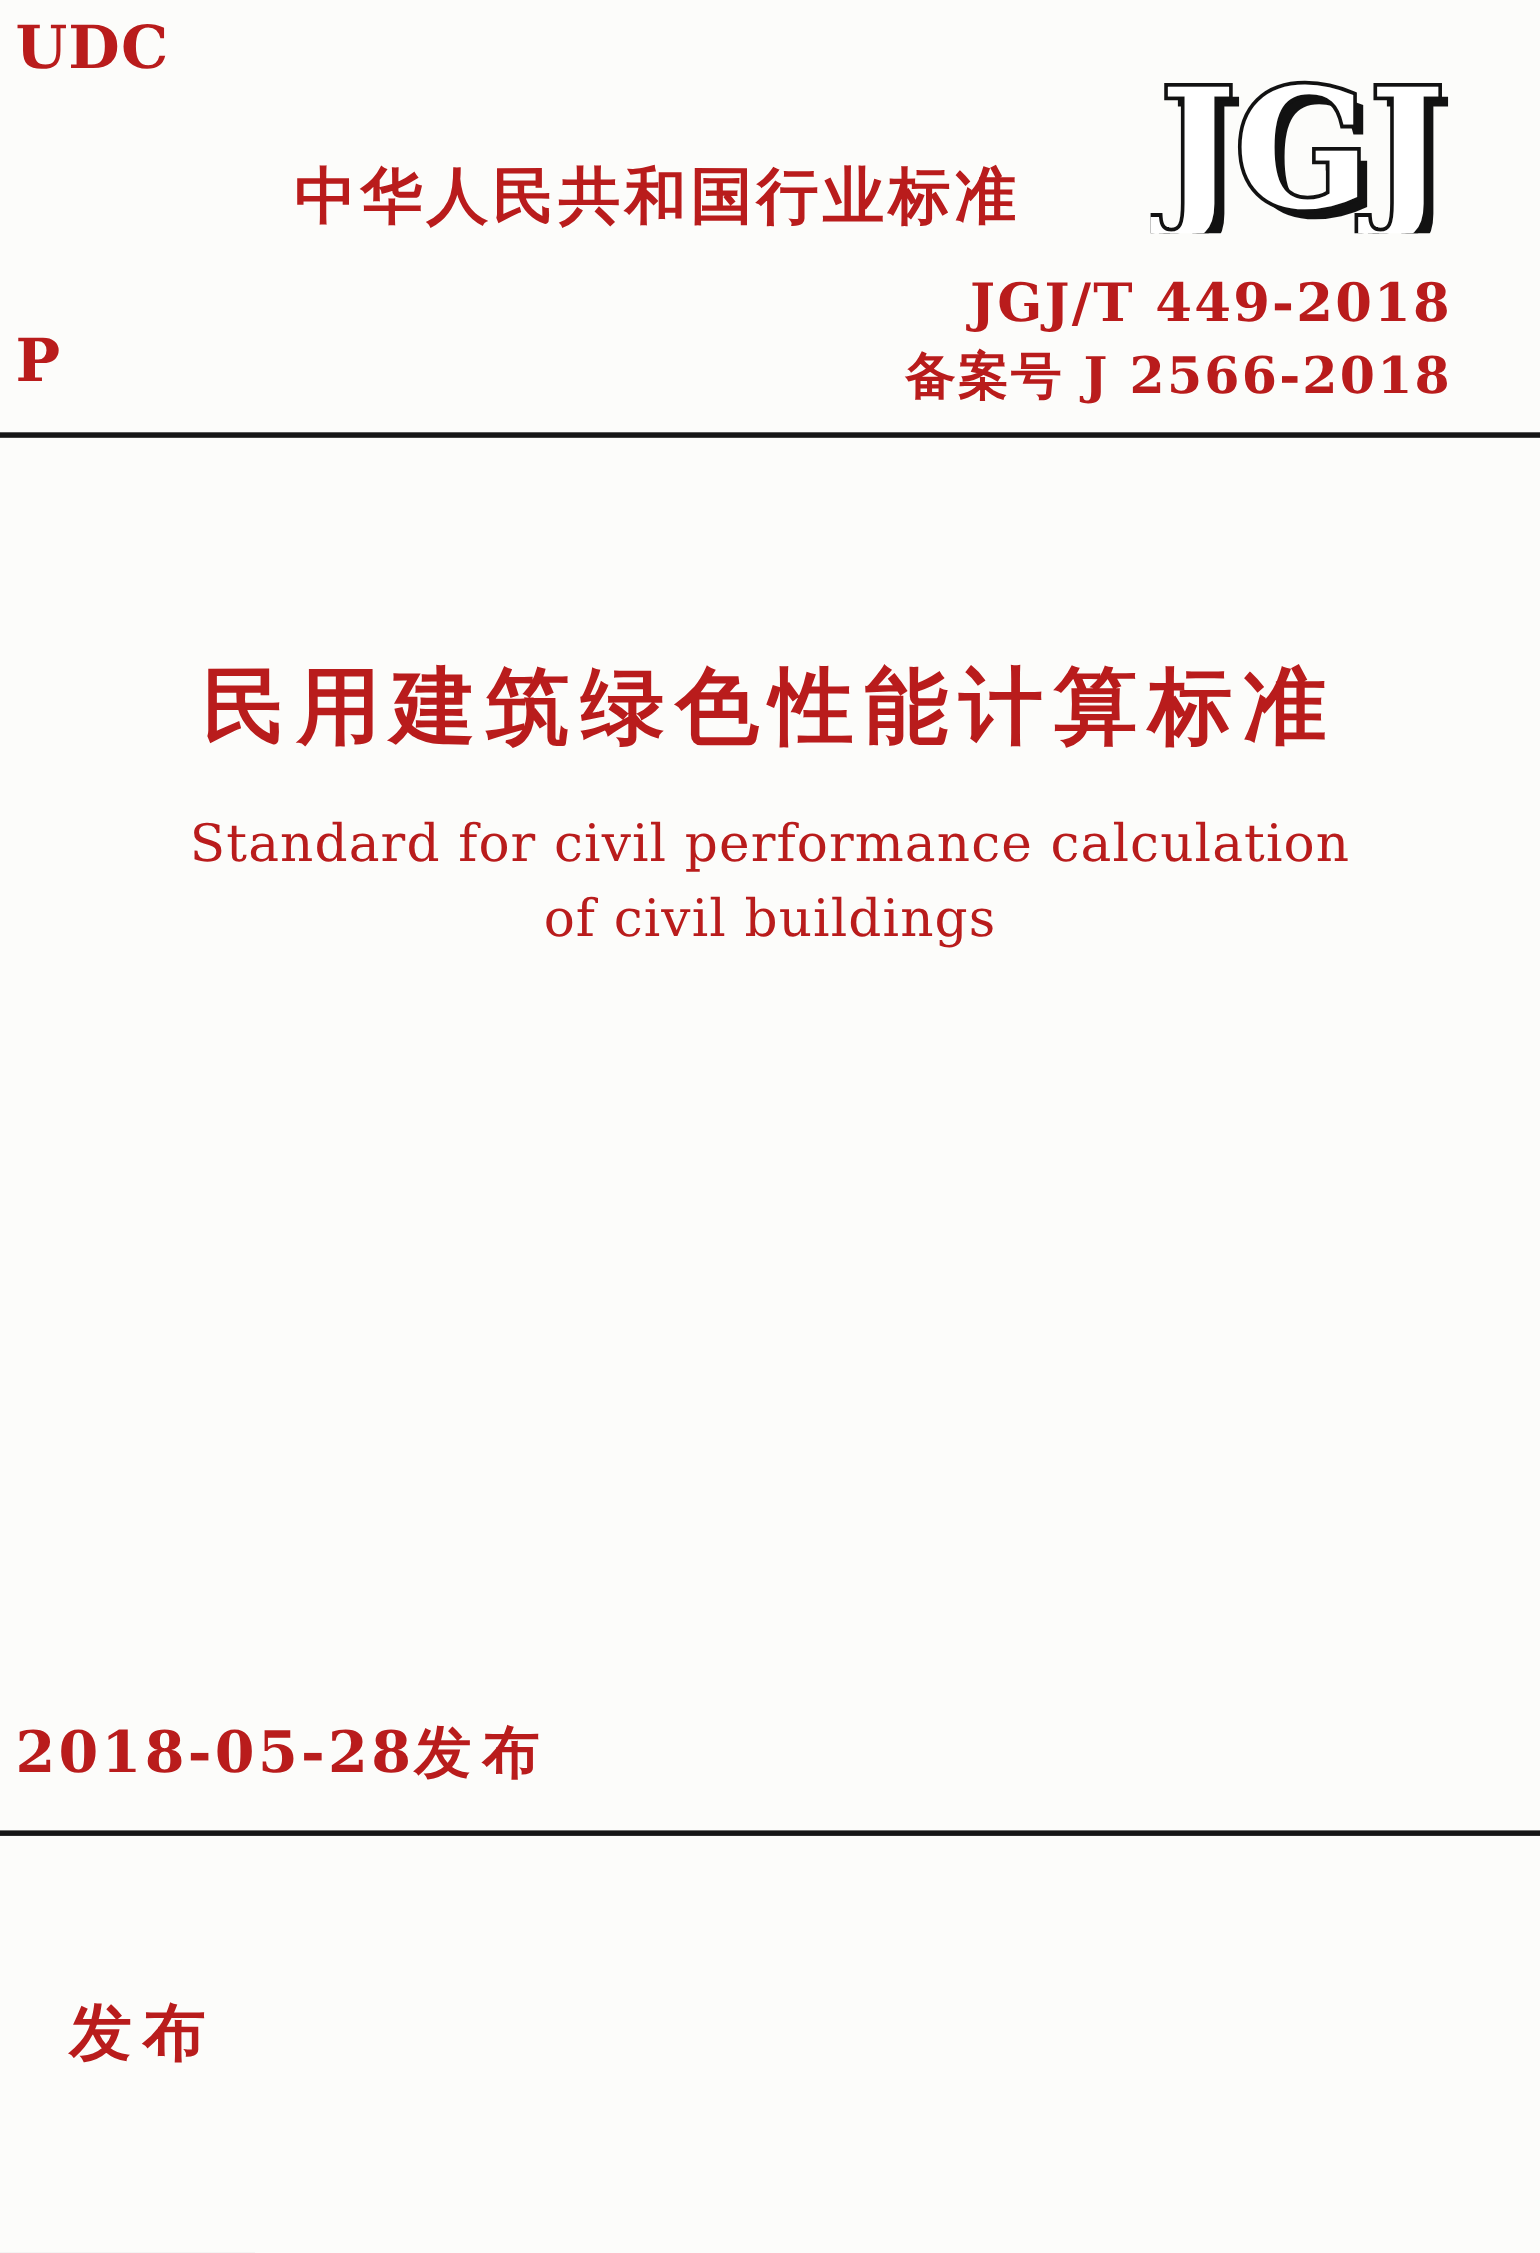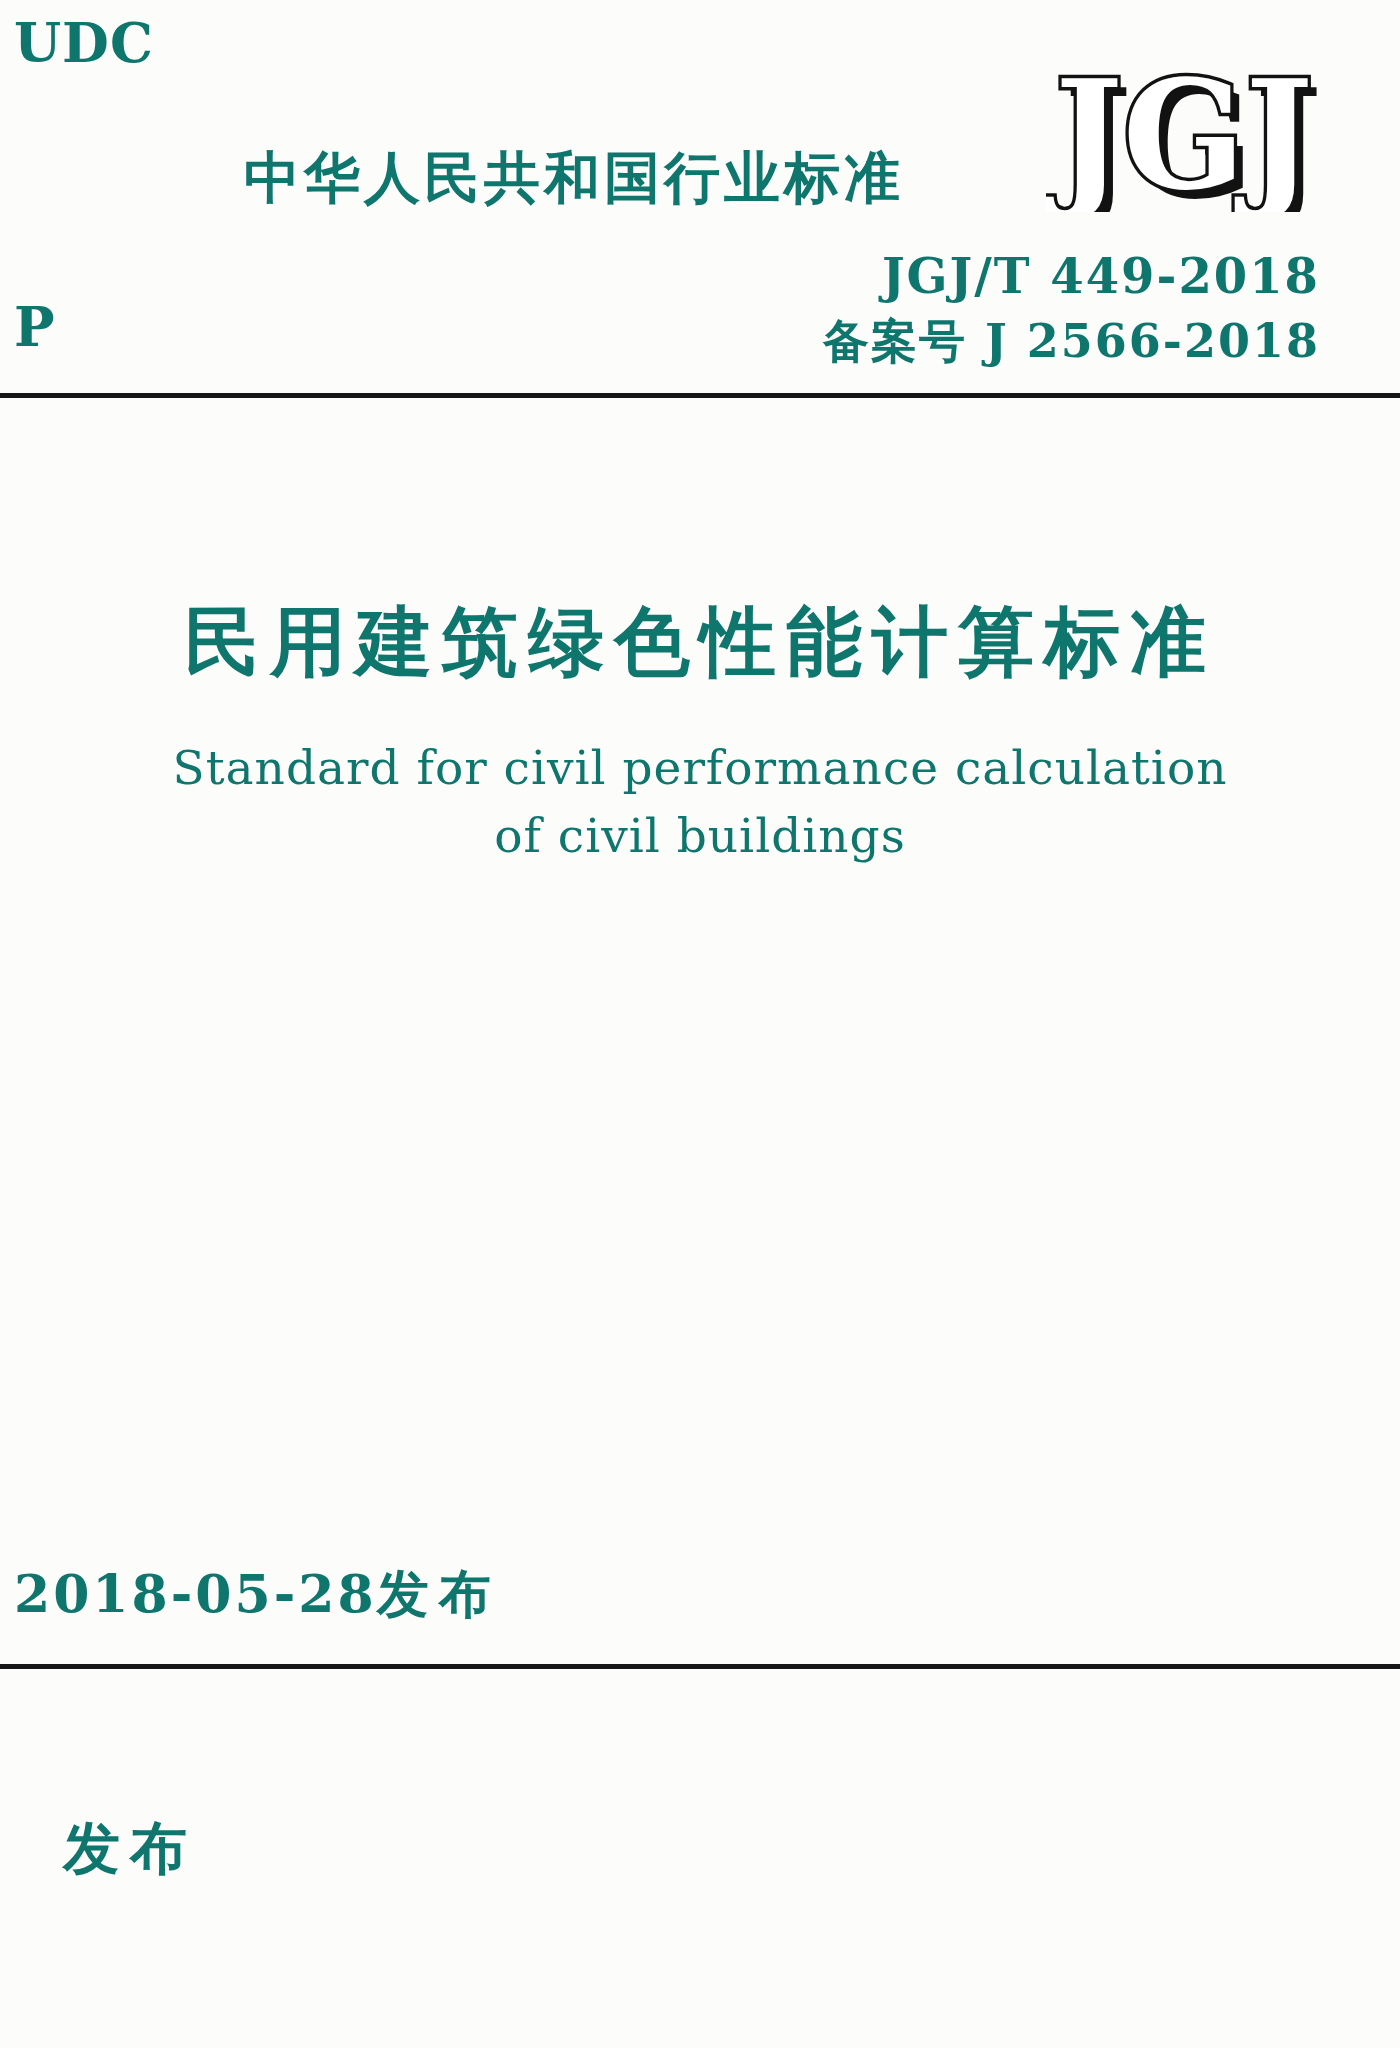--- a/index.html
+++ b/index.html
@@ -1,41 +1,41 @@
 <!DOCTYPE html>
 <html><head>
 <meta charset="utf-8">
 <style>
   html,body{margin:0;padding:0;background:#e8e8e6;}
   .page{
     position:relative;
     width:1400px;height:2048px;
     margin:0 auto;
     background:#fcfcfa;
-    color:#0f766e;
+    color:#b91c1c;
     overflow:hidden;
     font-family:"Liberation Sans","DejaVu Sans",sans-serif;
   }
   .abs{position:absolute;white-space:nowrap;line-height:1;}
 
   
   .udc{
     left:14px;top:16px;
     font-family:"DejaVu Serif","Liberation Serif",serif;
     font-weight:bold;font-size:54px;letter-spacing:1px;
   }
   .class-p{
     left:14px;top:300px;
     font-family:"DejaVu Serif","Liberation Serif",serif;
     font-weight:bold;font-size:54px;
   }
 
   
   .header-title{
-    left:244px;top:150px;
+    left:268px;top:150px;
     font-weight:bold;font-size:56px;letter-spacing:4px;
   }
 
   
   .logo{left:1046px;top:64px;width:278px;height:148px;position:absolute;}
   .logo text{
     font-family:"DejaVu Serif","Liberation Serif",serif;
     font-weight:bold;
   }
   .logo-depth{fill:#121212;}

